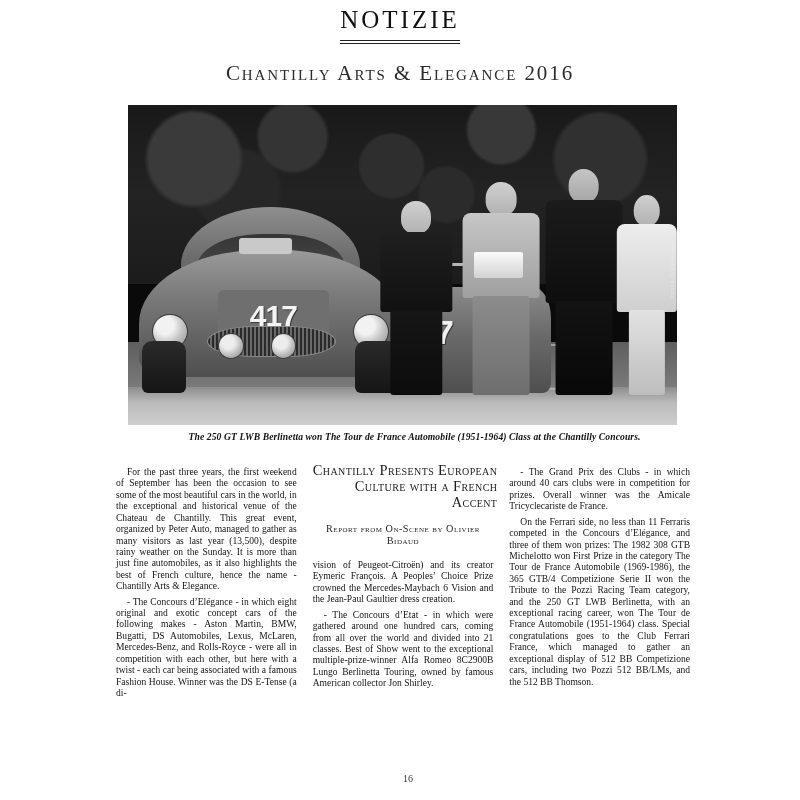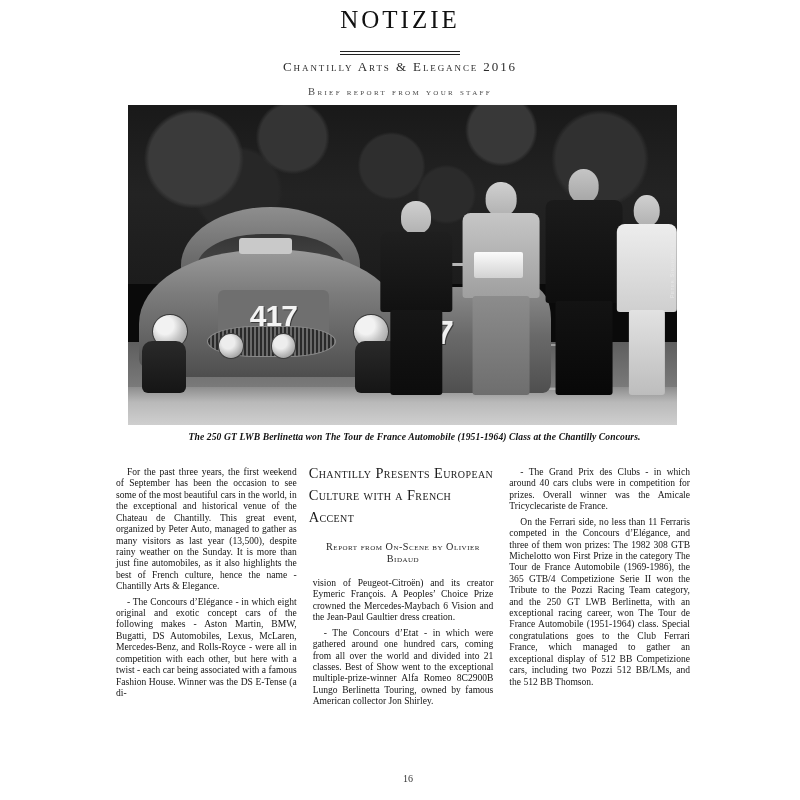--- a/index.html
+++ b/index.html
@@ -14,31 +14,31 @@
   .page{position:absolute;inset:0;}
 
   
   .masthead{text-align:center;padding-top:6px;}
   .notizie{
     display:inline-block;
     font-size:25px;
     letter-spacing:3px;
     font-weight:400;
     color:#111;
-    padding-bottom:17px;
+    padding-bottom:6px;
     border-bottom:1.6px solid #222;
     position:relative;
   }
   .notizie:after{
     content:"";position:absolute;left:0;right:0;bottom:-4px;
     border-bottom:1.1px solid #222;
   }
   .kicker{
-    margin-top:7px;
-    font-size:13px;
+    margin-top:20px;
+    font-size:21px;
     letter-spacing:1.9px;
     color:#2b2b2b;
     font-variant:small-caps;
     text-transform:lowercase;
   }
   .kicker.up{text-transform:none;}
   .subkicker{
     margin-top:11px;
     font-size:10.6px;
     letter-spacing:2.3px;
@@ -212,22 +212,22 @@
     display:flex;gap:8px;
   }
   .col{width:189px;}
   .col p{
     margin:4px;font-size:9.55px;line-height:11.42px;
     text-align:justify;text-indent:11px;color:#141414;
     hyphens:manual;
   }
   .col p.noindent{text-indent:0;}
   .headline{
-    text-align:left;font-variant:small-caps;
-    font-size:14.4px;line-height:22px;letter-spacing:.4px;
+    text-align:right;font-variant:small-caps;
+    font-size:14.4px;line-height:16px;letter-spacing:.4px;
     color:#1b1b1b;margin:0 0 0 0;
   }
   .byline{
     text-align:center;font-variant:small-caps;
     font-size:10.2px;line-height:12px;letter-spacing:.5px;
     color:#262626;margin:13px 0 12px 0;
   }
 
   
   .folio{
@@ -236,21 +236,20 @@
   }
 </style>
 </head>
 <body>
 
 <div class="page">
 
   <div class="masthead">
     <div class="notizie">NOTIZIE</div>
     <div class="kicker up">Chantilly Arts &amp; Elegance 2016</div>
-    <div class="subkicker">Brief report from your staff</div>
   </div>
 
   <div class="photo-wrap">
     <div class="photo">
       <div class="hedge"></div>
       <div class="lawn"></div>
       <div class="ground"></div>
 
       <div class="barrier"></div>
 

